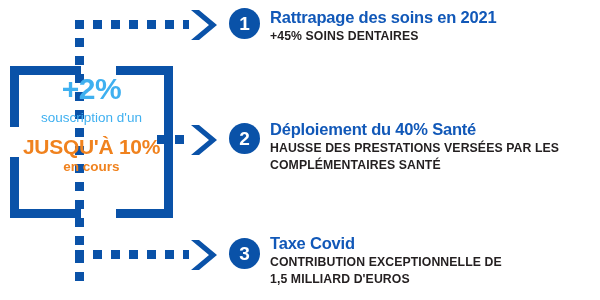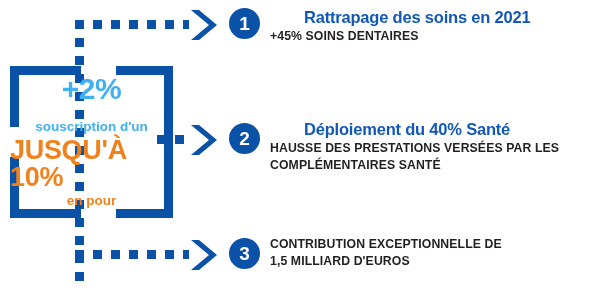--- a/index.html
+++ b/index.html
@@ -20,38 +20,38 @@
   .br-bl{left:0;bottom:0;width:62px;height:52px;
          border-left:9px solid var(--navy);border-bottom:9px solid var(--navy);}
   .br-br{right:0;bottom:0;width:48px;height:52px;
          border-right:9px solid var(--navy);border-bottom:9px solid var(--navy);}
   .br-right-fill{right:0;top:40px;width:9px;height:74px;background:var(--navy);}
 
   #promo-inner{position:absolute;left:0;top:0;width:163px;height:152px;
     display:flex;flex-direction:column;align-items:center;justify-content:flex-start;
     padding-top:8px;box-sizing:border-box;}
   .pct-big{color:var(--lightblue);font-size:30px;font-weight:bold;line-height:1;letter-spacing:-0.5px;}
-  .pct-sub{color:var(--lightblue);font-size:13.5px;font-weight:bold;line-height:1.12;text-align:center;margin-top:15px;}
-  .orange-big{color:var(--orange);font-size:27px;font-weight:bold;line-height:1;margin-top:3px;letter-spacing:-0.3px;}
+  .pct-sub{color:var(--lightblue);font-size:13.5px;font-weight:normal;line-height:1.12;text-align:center;margin-top:6px;}
+  .orange-big{color:var(--orange);font-size:21px;font-weight:bold;line-height:1;margin-top:11px;letter-spacing:-0.3px;}
   .orange-sub{color:var(--orange);font-size:13.5px;font-weight:bold;line-height:1.12;text-align:center;margin-top:2px;}
 
   
   .dash-h{position:absolute;height:9px;background:
      repeating-linear-gradient(to right,var(--navy) 0 9px,transparent 9px 18px);}
   .dash-v{position:absolute;width:9px;background:
      repeating-linear-gradient(to bottom,var(--navy) 0 9px,transparent 9px 18px);}
   .chev{position:absolute;width:0;height:0;}
   .chev svg{display:block;}
 
   
   .row{position:absolute;left:270px;width:330px;}
   .circle{position:absolute;width:31px;height:31px;border-radius:50%;
           background:var(--navy);color:#fff;font-size:19px;font-weight:bold;
           display:flex;align-items:center;justify-content:center;line-height:1;}
-  .r-title{color:#1158B8;font-size:16.5px;font-weight:bold;line-height:1.12;letter-spacing:-0.2px;margin-left:34px;}
+  .r-title{color:#1158B8;font-size:16.5px;font-weight:bold;line-height:1.12;letter-spacing:-0.2px;}
   .r-body{color:#231f20;font-size:13.2px;font-weight:bold;line-height:1.28;
           letter-spacing:0.1px;margin-top:2px;transform:scaleX(0.93);transform-origin:left center;}
   .r-body div{white-space:nowrap;}
   :root{--navy:#0A52A8;--lightblue:#3FB0F0;--orange:#F0821E;}
 </style>
 </head>
 <body>
 
 <div class="dash-v" style="left:75px;top:20px;height:265px;"></div>
 
@@ -62,21 +62,21 @@
   <div class="bracket br-br"></div>
   <div class="bracket br-right-fill"></div>
 
   <div id="promo-inner">
     <div class="pct-big">+2%</div>
     <div class="pct-sub">
       <div>souscription d'un</div>
     </div>
     <div class="orange-big">JUSQU'À 10%</div>
     <div class="orange-sub">
-      <div>en pour</div>
+      <div>en cours</div>
     </div>
   </div>
 </div>
 
 <div class="dash-h" style="left:75px;top:20px;width:114px;"></div>
 <div class="chev" style="left:188px;top:7px;">
   <svg width="30" height="36" viewBox="0 0 30 36">
     <path d="M3 3 L21 18 L3 33 L11 33 L29 18 L11 3 Z" fill="#0A52A8"></path>
   </svg>
 </div>
@@ -113,17 +113,18 @@
   <div class="r-body">
     <div>HAUSSE DES PRESTATIONS VERSÉES PAR LES</div>
     <div>COMPLÉMENTAIRES SANTÉ</div>
   </div>
 </div>
 
 <div class="circle" style="left:229px;top:238px;">
   <span>3</span>
 </div>
 <div class="row" style="top:234px;">
+  <div class="r-title">Taxe Covid</div>
   <div class="r-body">
     <div>CONTRIBUTION EXCEPTIONNELLE DE</div>
     <div>1,5 MILLIARD D'EUROS</div>
   </div>
 </div>
 
 </body></html>

